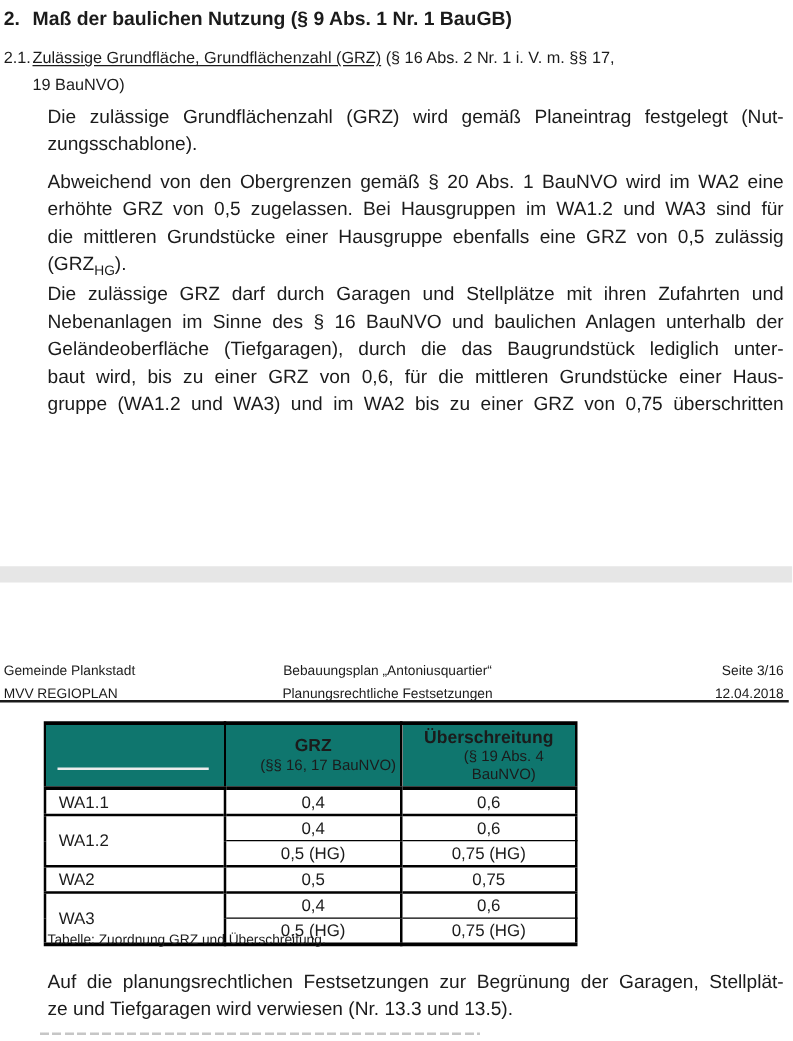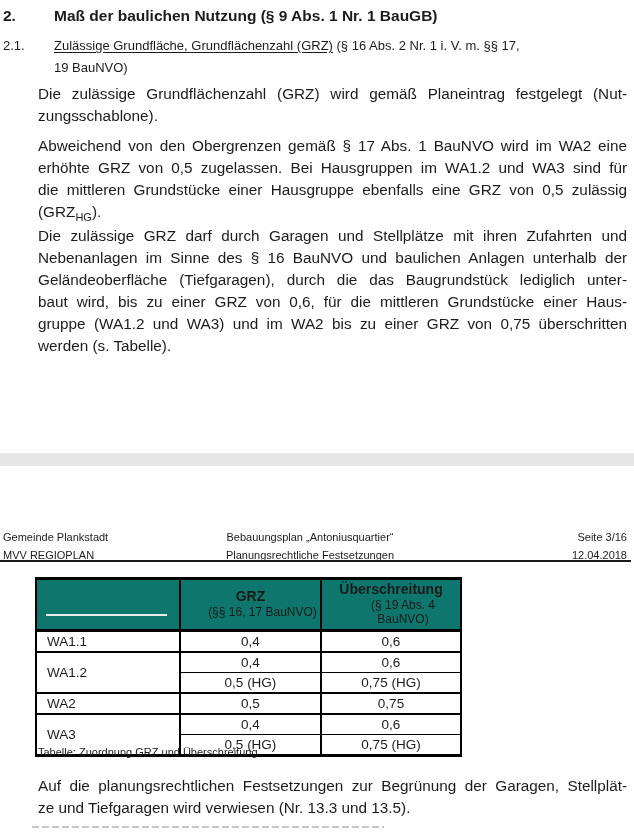--- a/index.html
+++ b/index.html
@@ -4,21 +4,21 @@
 <style>
   html,body { margin:0; padding:0; background:#ffffff; }
   .page {
     position:relative; width:634px; height:833px; background:#ffffff;
     font-family:"Liberation Sans", sans-serif; color:#1b1b1b; overflow:hidden;
   }
   .abs { position:absolute; }
   
   .hang { left:3px; right:7px; }
   .hang .num { position:absolute; left:0; top:0; }
-  .hang .htext { margin-left:51px; }
+  .hang .htext { margin-left:23px; }
   .h-main { font-size:15.5px; line-height:22px; font-weight:bold; }
   .h-sub  { font-size:13px; line-height:22px; }
   .uline { text-decoration:underline; text-underline-offset:2px; }
   
   .para { left:38px; width:589px; font-size:15.3px; line-height:22px; }
   .jl { text-align:justify; text-align-last:justify; height:22px; overflow:hidden; }
   .ll { text-align:left; height:22px; overflow:hidden; }
   sub { font-size:11px; line-height:0; }
   
   .page-band { left:0; top:453px; width:634px; height:13px; background:#e6e6e6; }
@@ -71,33 +71,32 @@
       <div>19 BauNVO)</div>
     </div>
   </div>
 
   <div class="abs para" style="top:83px;">
     <div class="jl">Die zulässige Grundflächenzahl (GRZ) wird gemäß Planeintrag festgelegt (Nut-</div>
     <div class="ll">zungsschablone).</div>
   </div>
 
   <div class="abs para" style="top:135px;">
-    <div class="jl">Abweichend von den Obergrenzen gemäß § 17 Abs. 1 BauNVO wird im WA2 eine</div>
+    <div class="jl">Abweichend von den Obergrenzen gemäß § 20 Abs. 1 BauNVO wird im WA2 eine</div>
     <div class="jl">erhöhte GRZ von 0,5 zugelassen. Bei Hausgruppen im WA1.2 und WA3 sind für</div>
     <div class="jl">die mittleren Grundstücke einer Hausgruppe ebenfalls eine GRZ von 0,5 zulässig</div>
     <div class="ll"><span>(GRZ</span><sub>HG</sub><span>).</span></div>
   </div>
 
   <div class="abs para" style="top:225px;">
     <div class="jl">Die zulässige GRZ darf durch Garagen und Stellplätze mit ihren Zufahrten und</div>
     <div class="jl">Nebenanlagen im Sinne des § 16 BauNVO und baulichen Anlagen unterhalb der</div>
     <div class="jl">Geländeoberfläche (Tiefgaragen), durch die das Baugrundstück lediglich unter-</div>
     <div class="jl">baut wird, bis zu einer GRZ von 0,6, für die mittleren Grundstücke einer Haus-</div>
     <div class="jl">gruppe (WA1.2 und WA3) und im WA2 bis zu einer GRZ von 0,75 überschritten</div>
-    <div class="ll">werden (s. Tabelle).</div>
   </div>
 
   <div class="abs page-band"></div>
 
   <div class="abs ph ph-center">
     <div>Bebauungsplan „Antoniusquartier“</div>
     <div>Planungsrechtliche Festsetzungen</div>
   </div>
   <div class="abs ph ph-left">
     <div>Gemeinde Plankstadt</div>

